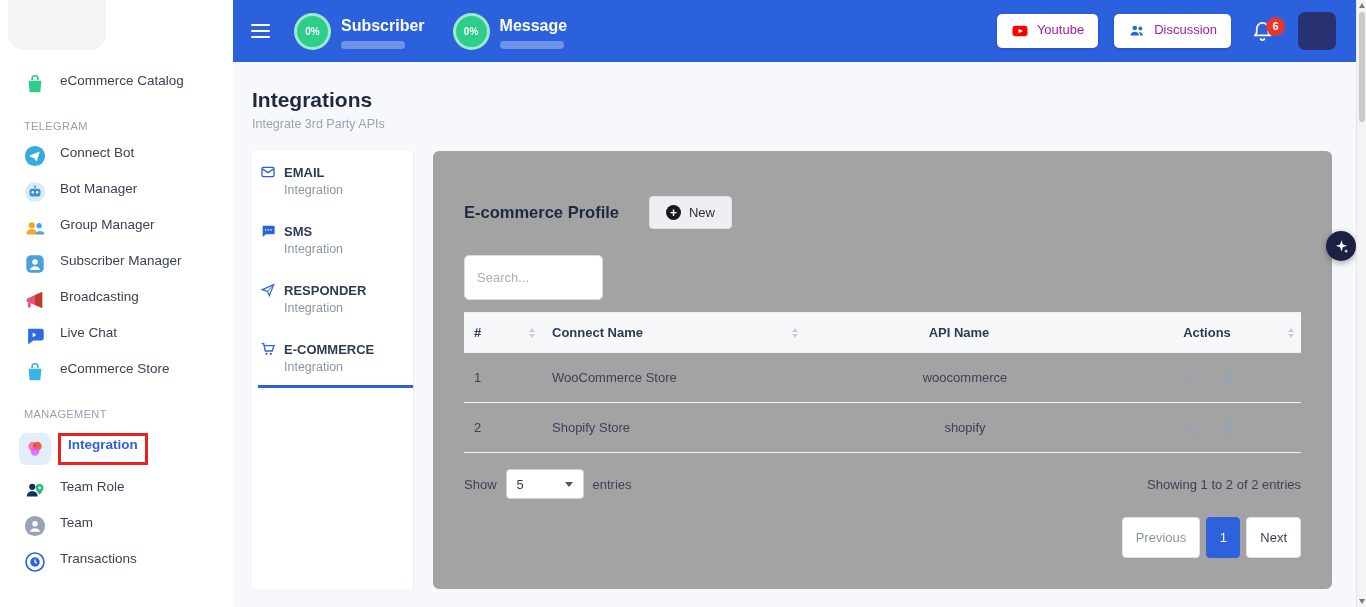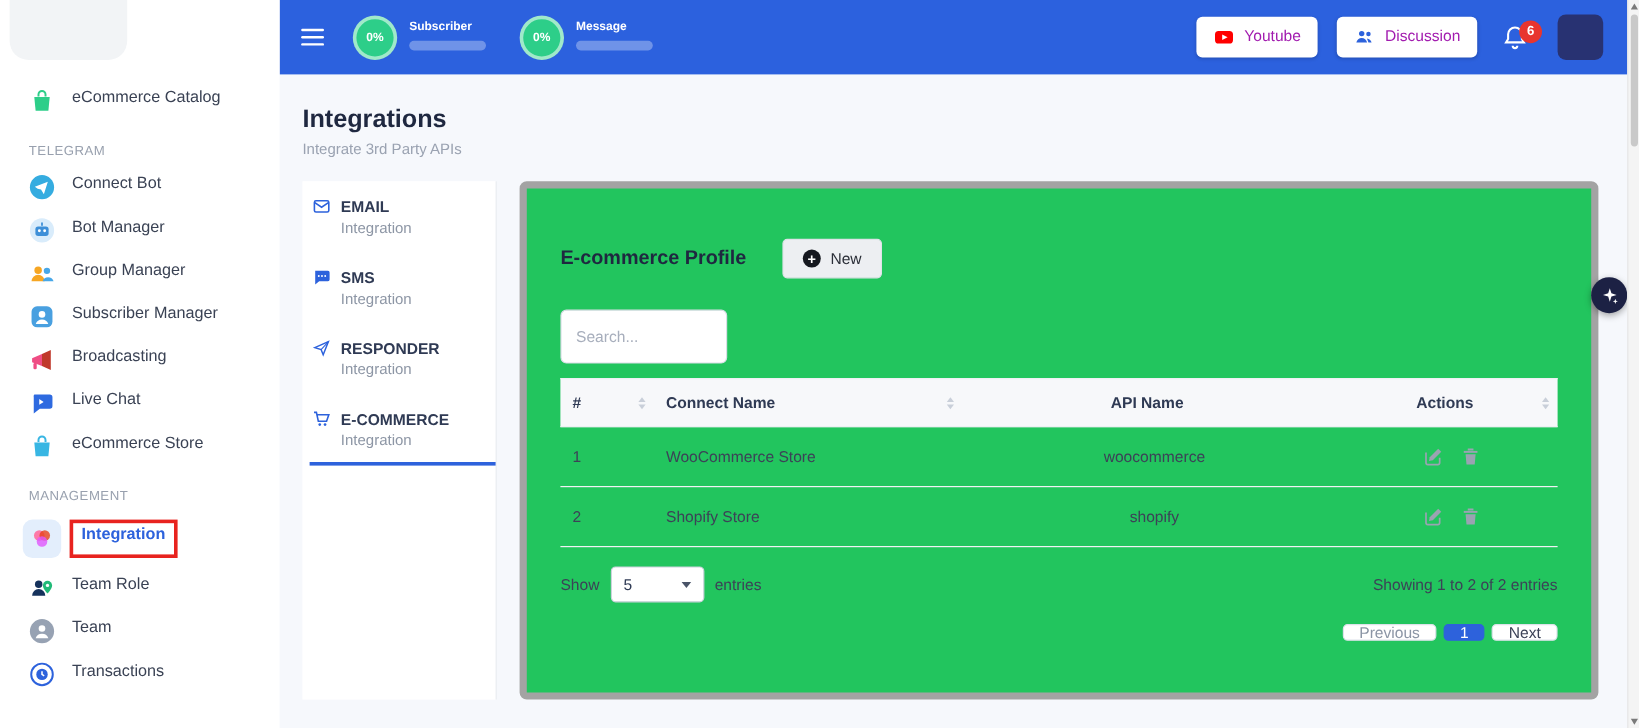--- a/index.html
+++ b/index.html
@@ -18,21 +18,21 @@
   .icn-wrap .icn{width:22px;height:22px;}
   .side-item.active .lbl{color:#2d62dc;font-weight:bold;border:3px solid #e8231f;padding:1px 7px;margin-left:-7px;}
 
   
   .topbar{position:absolute;left:233px;top:0;right:0;height:62px;background:#2c61de;display:flex;align-items:center;padding:0 30px 0 18px;color:#fff;z-index:2;}
   .hamburger{display:flex;flex-direction:column;gap:4px;width:19px;margin-right:24px;cursor:pointer;}
   .hamburger i{display:block;height:2px;background:#fff;border-radius:1px;}
   .stat{display:flex;align-items:flex-start;gap:10px;margin-right:28px;}
   .ring{width:37px;height:37px;border-radius:50%;background:#2dce89;border:3px solid rgba(255,255,255,.55);display:flex;align-items:center;justify-content:center;font-size:10px;font-weight:bold;color:#fff;}
   .stat-info{display:flex;flex-direction:column;gap:6px;padding-top:4px;}
-  .stat-label{font-size:10px;font-weight:bold;}
+  .stat-label{font-size:16px;font-weight:bold;}
   .stat-bar{width:64px;height:8px;border-radius:4px;background:rgba(255,255,255,.32);}
   .topbar-right{margin-left:auto;display:flex;align-items:center;gap:16px;}
   .tb-btn{display:flex;align-items:flex-start;gap:8px;background:#fff;border:0;border-radius:5px;padding:8px 14px;font-size:13px;color:#a21caf;cursor:pointer;box-shadow:0 1px 3px rgba(0,0,0,.18);font-family:"Liberation Sans",sans-serif;}
   .tb-btn svg{width:18px;height:18px;}
   .bell-wrap{position:relative;margin:0 8px 0 4px;cursor:pointer;}
   .bell-wrap svg{width:23px;height:23px;display:block;}
   .badge{position:absolute;top:-3px;right:-11px;background:#e8352e;color:#fff;border-radius:50%;width:19px;height:19px;display:flex;align-items:center;justify-content:center;font-size:11px;font-weight:bold;}
   .avatar{width:38px;height:38px;border-radius:7px;background:#283272;cursor:pointer;}
 
   
@@ -43,21 +43,21 @@
 
   
   .subnav{width:162px;flex:0 0 162px;background:#fff;border-right:1px solid #e8ecf1;margin-right:19px;padding:4px 0 0 6px;}
   .subnav-item{padding:9px 0 11px 2px;margin-bottom:6px;cursor:pointer;}
   .subnav-item .t{display:flex;align-items:center;gap:8px;font-weight:bold;font-size:13px;color:#2f3a54;}
   .subnav-item .t svg{width:16px;height:16px;flex:0 0 16px;}
   .subnav-item .s{margin-left:24px;font-size:12.5px;color:#8d96a5;margin-top:3px;}
   .subnav-item.active{border-bottom:3px solid #2d62dc;}
 
   
-  .card{flex:1;margin-right:34px;background:#22c55e;border:6px solid #a3a3a3;border-radius:6px;padding:42px 28px 28px;min-height:432px;}
+  .card{flex:1;margin-right:34px;background:#a3a3a3;border:3px solid #a3a3a3;border-radius:6px;padding:42px 28px 28px;min-height:432px;}
   .card-head{display:flex;align-items:center;gap:30px;}
   .card-title{font-size:16.5px;font-weight:bold;color:#1f2840;}
   .new-btn{display:flex;align-items:center;gap:8px;background:#edeff2;border:1px solid #dfe3e8;border-radius:4px;padding:8px 16px;font-size:13px;color:#2b2f38;cursor:pointer;font-family:"Liberation Sans",sans-serif;}
   .plus{width:15px;height:15px;border-radius:50%;background:#15181f;color:#fff;display:flex;align-items:center;justify-content:center;font-size:12px;line-height:1;font-weight:bold;}
   .search{margin-top:26px;width:139px;height:45px;border:1px solid #d9dee6;border-radius:5px;padding:0 12px;font-size:13px;color:#3c4257;background:#fff;font-family:"Liberation Sans",sans-serif;outline:none;display:block;}
   .search::placeholder{color:#a7aebc;}
 
   
   .tbl{margin-top:12px;width:100%;}
   .thead,.trow{display:grid;grid-template-columns:78px 1fr 320px 176px;}
@@ -75,21 +75,21 @@
   .act-btn{width:19px;height:19px;cursor:pointer;background:none;border:0;padding:0;}
   .act-btn svg{width:19px;height:19px;display:block;}
 
   
   .tfoot{display:flex;align-items:center;margin-top:16px;}
   .show-wrap{display:flex;align-items:center;gap:9px;font-size:13px;color:#3c4257;}
   .pgsize{display:flex;align-items:center;justify-content:space-between;width:78px;height:30px;border:1px solid #ccd2dc;border-radius:4px;padding:0 10px;cursor:pointer;background:#fff;color:#2f3a54;}
   .chev{width:0;height:0;border-left:4px solid transparent;border-right:4px solid transparent;border-top:5px solid #4a5468;}
   .showing{margin-left:auto;font-size:13px;color:#3c4257;}
   .pager{display:flex;justify-content:flex-end;gap:6px;margin-top:18px;}
-  .pg-btn{min-width:34px;height:14px;display:flex;align-items:center;justify-content:center;border:1px solid #dde2ea;border-radius:4px;background:#fff;color:#8b95a5;font-size:13px;padding:0 13px;cursor:pointer;font-family:"Liberation Sans",sans-serif;}
+  .pg-btn{min-width:34px;height:41px;display:flex;align-items:center;justify-content:center;border:1px solid #dde2ea;border-radius:4px;background:#fff;color:#8b95a5;font-size:13px;padding:0 13px;cursor:pointer;font-family:"Liberation Sans",sans-serif;}
   .pg-btn.next{color:#3c4257;}
   .pg-btn.current{background:#2d62dc;border-color:#2d62dc;color:#fff;padding:0;}
 
   
   .ai-fab{position:absolute;right:10px;top:231px;width:30px;height:30px;border-radius:50%;background:#1c2144;border:0;display:flex;align-items:center;justify-content:center;cursor:pointer;box-shadow:0 2px 6px rgba(0,0,0,.35);z-index:4;}
   .ai-fab svg{width:17px;height:17px;}
 
   
   .scrollbar{position:absolute;right:0;top:0;width:10px;height:100%;background:#f4f4f4;border-left:1px solid #e6e6e6;z-index:5;display:flex;flex-direction:column;align-items:center;justify-content:space-between;padding:3px 0;}
   .sb-arrow{width:0;height:0;border-left:3.5px solid transparent;border-right:3.5px solid transparent;}

